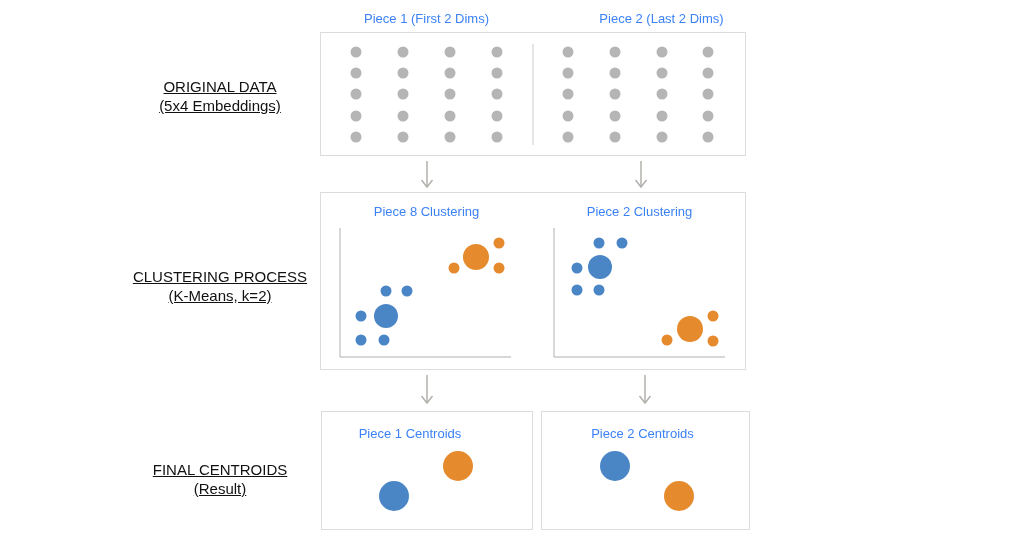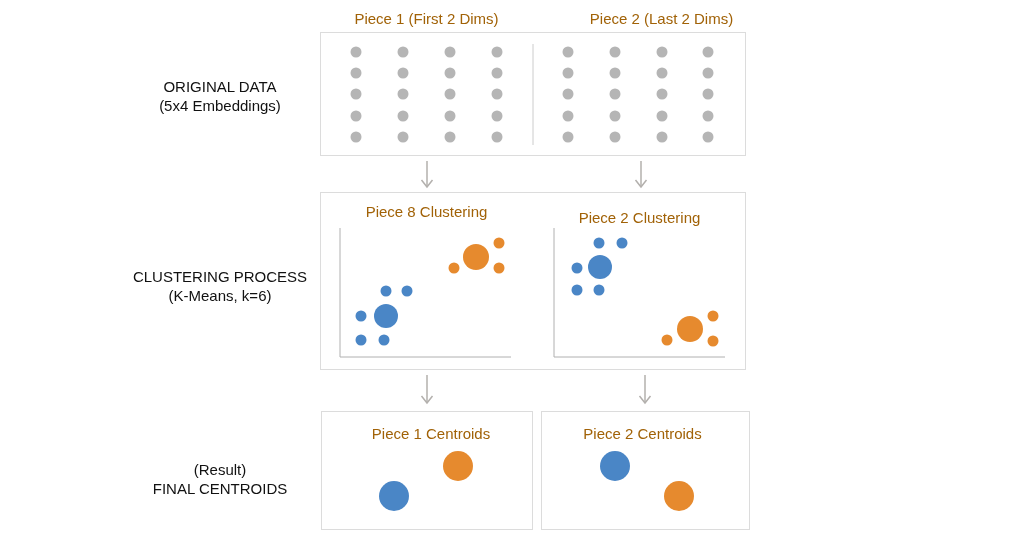--- a/index.html
+++ b/index.html
@@ -1,53 +1,53 @@
 <!DOCTYPE html>
 <html><head>
 <meta charset="utf-8">
 <style>
   html,body{margin:0;padding:0;background:#ffffff;}
   body{font-family:"Liberation Sans", sans-serif;color:#1a1a1a;}
   .canvas{position:relative;width:1024px;height:547px;background:#ffffff;overflow:hidden;}
   .frame{position:absolute;border:1px solid #dcdcdc;background:#ffffff;box-sizing:border-box;}
-  .hdr{position:absolute;font-size:15px;line-height:18px;text-align:center;color:#a16207;}
-  .row-label{position:absolute;left:70px;width:300px;text-align:center;font-size:15px;line-height:19px;color:#111111;}
+  .hdr{position:absolute;font-size:13px;line-height:18px;text-align:center;color:#3b82f6;}
+  .row-label{position:absolute;left:70px;width:300px;text-align:center;font-size:15px;line-height:19px;color:#111111;text-decoration:underline;}
   .row-label span{display:block;}
   svg.overlay{position:absolute;left:0;top:0;width:1024px;height:547px;pointer-events:none;}
 </style>
 </head>
 <body>
 
 <div class="canvas">
 
   <div class="row-label" style="top:77px;">
     <span>ORIGINAL DATA</span>
     <span>(5x4 Embeddings)</span>
   </div>
   <div class="row-label" style="top:267px;">
     <span>CLUSTERING PROCESS</span>
-    <span>(K-Means, k=6)</span>
+    <span>(K-Means, k=2)</span>
   </div>
   <div class="row-label" style="top:460px;">
+    <span>FINAL CENTROIDS</span>
     <span>(Result)</span>
-    <span>FINAL CENTROIDS</span>
   </div>
 
   <div class="hdr" style="left:320px;top:10px;width:213px;">Piece 1 (First 2 Dims)</div>
   <div class="hdr" style="left:555px;top:10px;width:213px;">Piece 2 (Last 2 Dims)</div>
 
   <div class="frame" style="left:320px;top:32px;width:426px;height:124px;"></div>
   <div class="frame" style="left:320px;top:192px;width:426px;height:178px;"></div>
   <div class="frame" style="left:321px;top:411px;width:212px;height:119px;"></div>
   <div class="frame" style="left:541px;top:411px;width:209px;height:119px;"></div>
 
   <div class="hdr" style="left:320px;top:203px;width:213px;">Piece 8 Clustering</div>
-  <div class="hdr" style="left:533px;top:209px;width:213px;">Piece 2 Clustering</div>
+  <div class="hdr" style="left:533px;top:203px;width:213px;">Piece 2 Clustering</div>
 
-  <div class="hdr" style="left:325px;top:425px;width:212px;">Piece 1 Centroids</div>
+  <div class="hdr" style="left:304px;top:425px;width:212px;">Piece 1 Centroids</div>
   <div class="hdr" style="left:541px;top:425px;width:203px;">Piece 2 Centroids</div>
 
   <svg class="overlay" id="diagram-svg" viewBox="0 0 1024 547">
       <circle cx="356" cy="52" r="5.5" fill="#b5b5b5"></circle>
       <circle cx="356" cy="73" r="5.5" fill="#b5b5b5"></circle>
       <circle cx="356" cy="94" r="5.5" fill="#b5b5b5"></circle>
       <circle cx="356" cy="116" r="5.5" fill="#b5b5b5"></circle>
       <circle cx="356" cy="137" r="5.5" fill="#b5b5b5"></circle>
       <circle cx="403" cy="52" r="5.5" fill="#b5b5b5"></circle>
       <circle cx="403" cy="73" r="5.5" fill="#b5b5b5"></circle>

